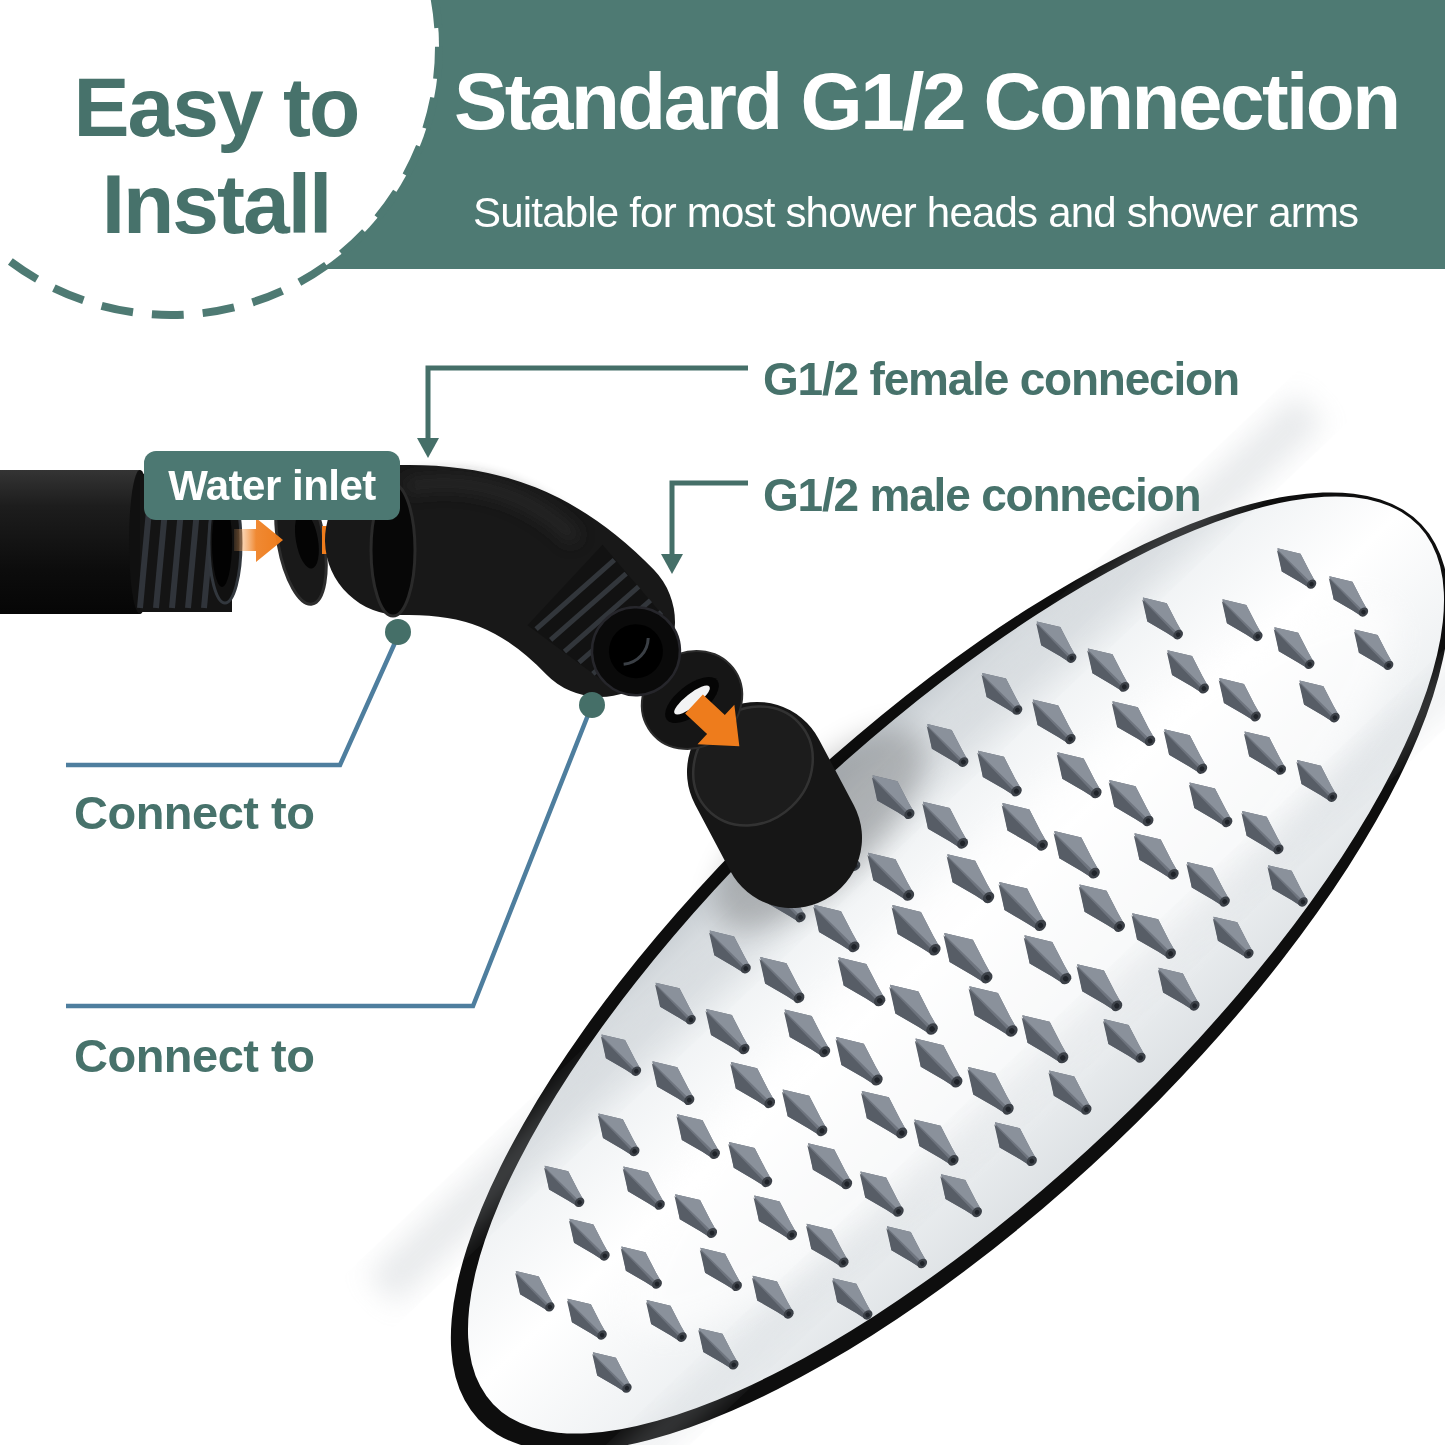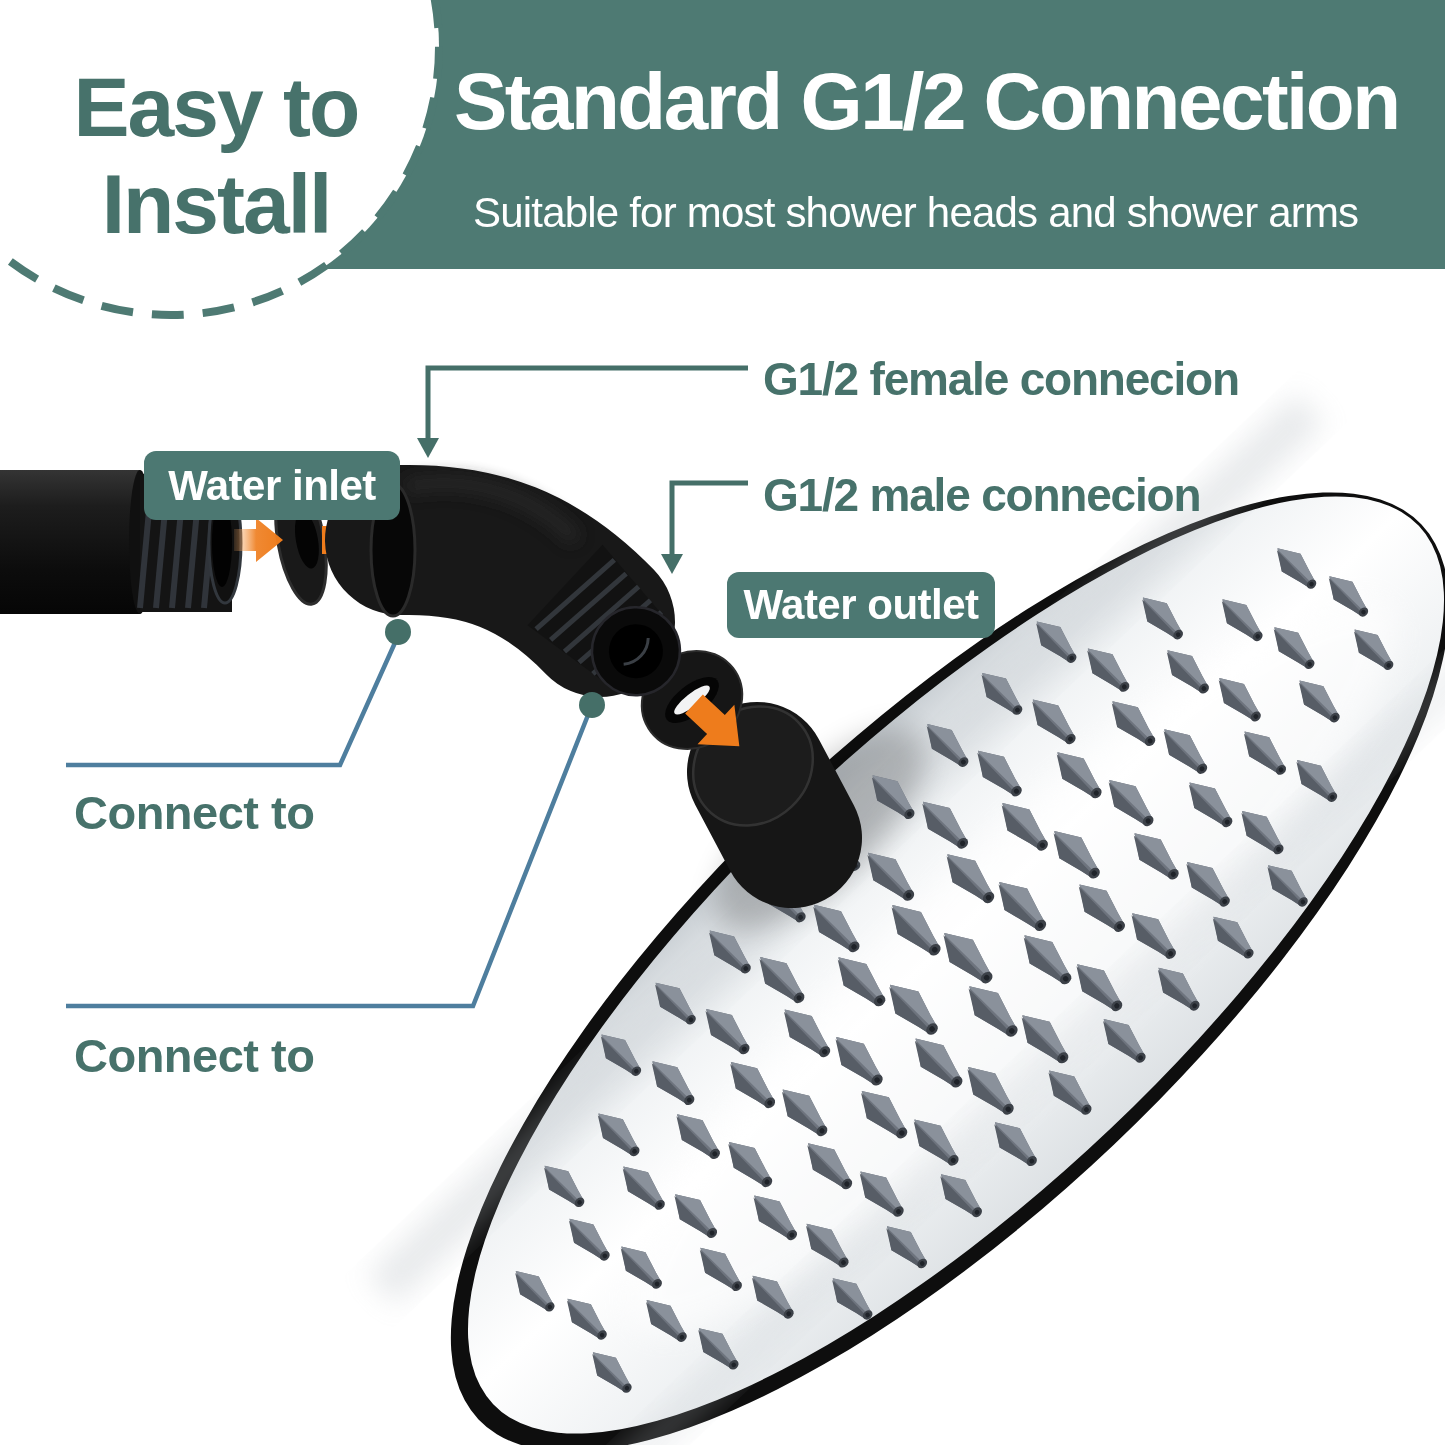--- a/index.html
+++ b/index.html
@@ -259,21 +259,20 @@
 
 <div class="txt hero-text">
   <span>Easy to</span><br>
   <span>Install</span>
 </div>
 
 <h1 class="txt band-title">Standard G1/2 Connection</h1>
 <p class="txt band-sub">Suitable for most shower heads and shower arms</p>
 
 <div class="badge inlet">Water inlet</div>
-<div class="badge outlet">Water outlet</div>
 
 <p class="txt callout female">G1/2 female connecion</p>
 <p class="txt callout male">G1/2 male connecion</p>
 
 <div class="txt connect arm">
   <span>Connect to</span>
 </div>
 <div class="txt connect head">
   <span>Connect to</span>
 </div>

